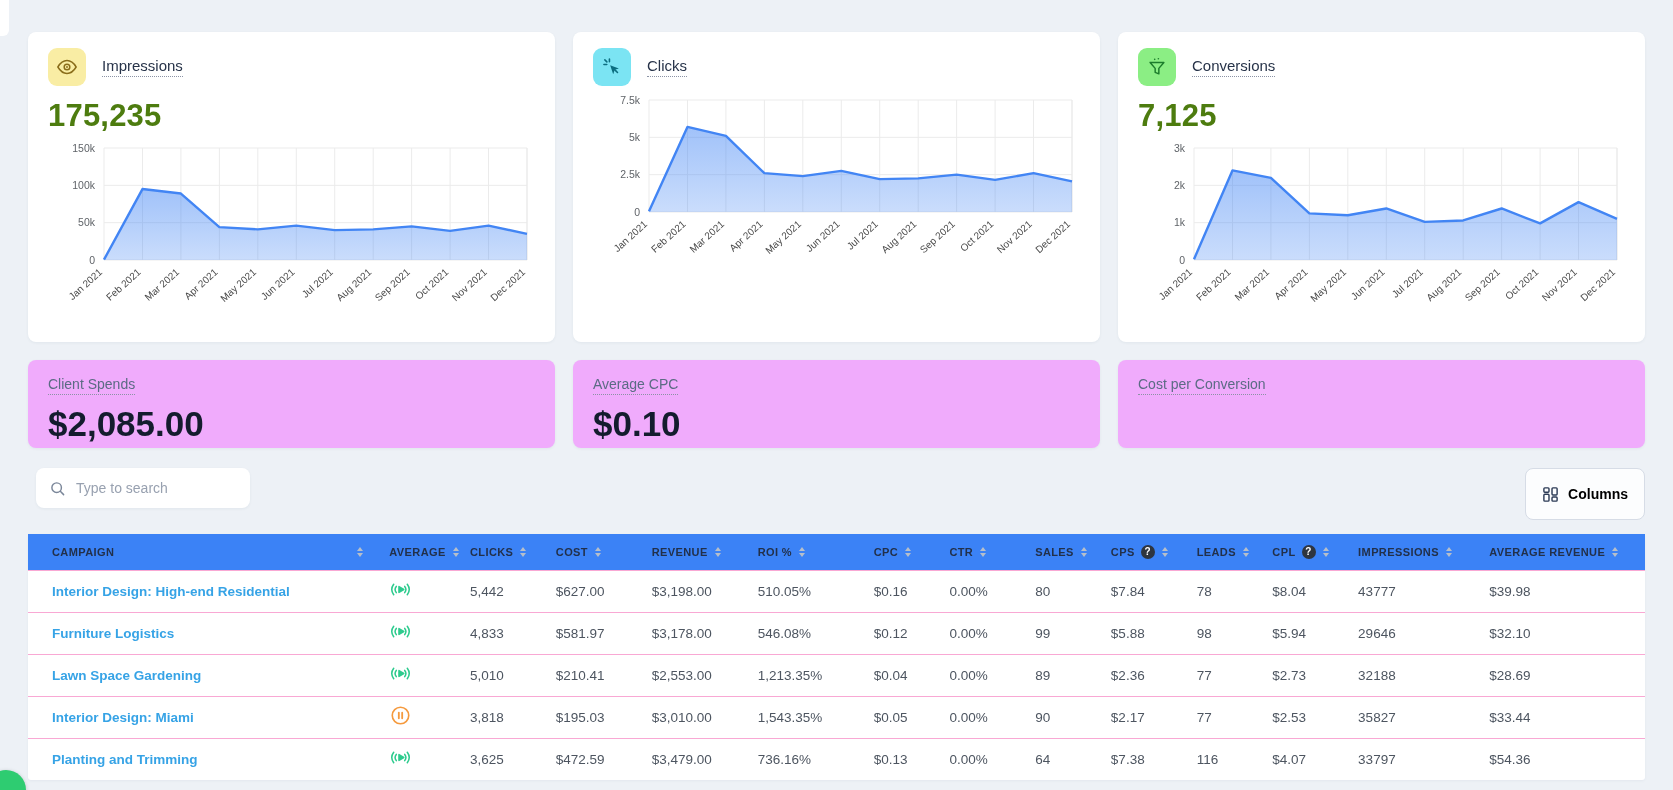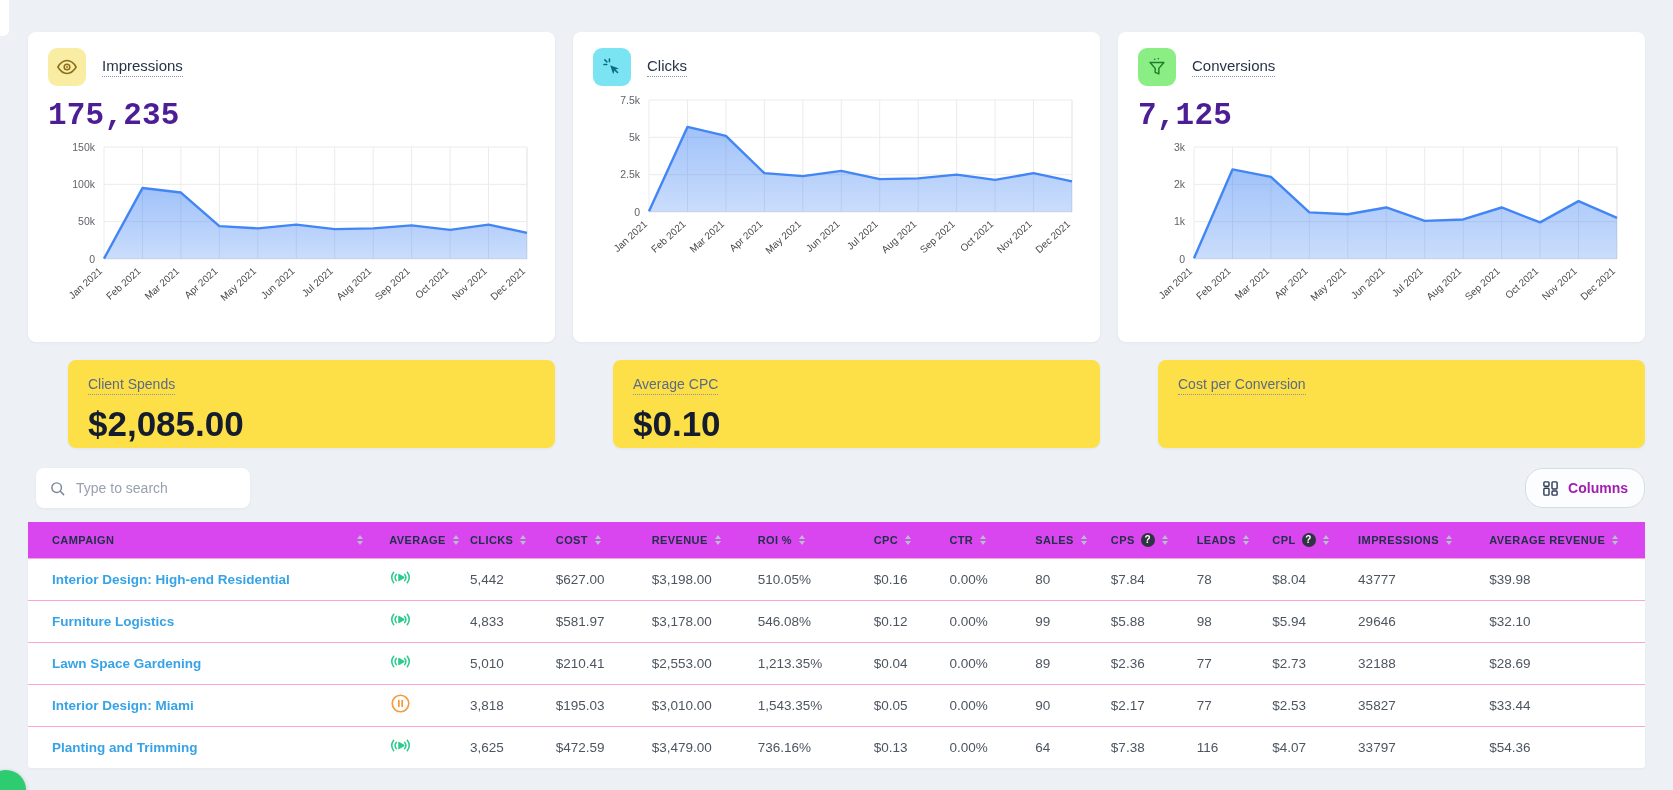--- a/index.html
+++ b/index.html
@@ -13,41 +13,41 @@
   }
   .edge-sliver { position:absolute; top:0; left:0; width:9px; height:36px; background:#fff; border-radius:0 0 6px 0; }
   .wrap { padding: 32px 28px 0 28px; }
 
   
   .kpi-row { display:flex; gap:18px; }
   .kpi-card { flex:1; background:#fff; border-radius:8px; box-shadow:0 1px 3px rgba(40,60,90,.06); padding:16px 20px 10px 20px; height:310px; overflow:hidden; }
   .kpi-head { display:flex; align-items:center; }
   .kpi-icon { width:38px; height:38px; border-radius:9px; display:flex; align-items:center; justify-content:center; flex:0 0 auto; }
   .kpi-label { margin-left:16px; font-size:15px; color:#273349; border-bottom:1px dotted #8b93a5; padding-bottom:2px; cursor:pointer; }
-  .kpi-value { font-size:31px; font-weight:700; color:#4c1d95; margin:12px 0 2px 0; letter-spacing:.2px;font-family:Liberation Mono, monospace; }
+  .kpi-value { font-size:31px; font-weight:700; color:#4d7c0f; margin:12px 0 2px 0; letter-spacing:.2px; }
   .chart { display:block; width:487px; height:186px; margin-top:2px; }
 
   
   .metric-row { display:flex; gap:18px; margin-top:18px; }
-  .metric-card { flex:1; background:#fde047; border-radius:8px; box-shadow:0 1px 3px rgba(40,60,90,.06); padding:15px 20px; height:88px;margin-left:40px; }
+  .metric-card { flex:1; background:#f0abfc; border-radius:8px; box-shadow:0 1px 3px rgba(40,60,90,.06); padding:15px 20px; height:88px; }
   .metric-label { font-size:14px; color:#5b6b84; display:inline-block; border-bottom:1px dotted #8b93a5; padding-bottom:2px; cursor:pointer; }
   .metric-value { font-size:35px; font-weight:700; color:#141c2e; margin-top:9px; }
 
   
   .toolbar { display:flex; justify-content:space-between; align-items:flex-start; margin-top:20px;padding-left:8px; }
   .search-box { display:flex; align-items:center; width:214px; height:40px; background:#fff; border-radius:8px; padding:0 10px 0 13px; box-shadow:0 1px 3px rgba(40,60,90,.06); }
   .search-box svg { flex:0 0 auto; }
   .search-box input { border:none; outline:none; background:transparent; font-size:14px; margin-left:10px; width:100%; color:#333; font-family:"Liberation Sans",sans-serif; }
   .search-box input::placeholder { color:#98a1b0; }
-  .columns-btn { display:flex; align-items:center; gap:9px; height:40px; padding:0 16px; background:#fcfdfe; border:1px solid #d6dce6; border-radius:18px; font-size:14px; font-weight:700; color:#a21caf; cursor:pointer; font-family:"Liberation Sans",sans-serif; }
+  .columns-btn { display:flex; align-items:center; gap:9px; height:52px; padding:0 16px; background:#fcfdfe; border:1px solid #d6dce6; border-radius:8px; font-size:14px; font-weight:700; color:#000000; cursor:pointer; font-family:"Liberation Sans",sans-serif; }
 
   
   .table-card { margin-top:14px; background:#fff; border-radius:3px; box-shadow:0 1px 3px rgba(40,60,90,.05); }
   table { width:100%; border-collapse:collapse; table-layout:fixed; }
-  thead tr { background:#d946ef; }
+  thead tr { background:#3b82f6; }
   th { text-align:left; font-size:11px; font-weight:700; color:#22304a; letter-spacing:.4px; height:36px; padding:0 6px; white-space:nowrap; cursor:pointer; }
   th:first-child, td:first-child { padding-left:24px; }
   .th-inner { display:flex; align-items:center; }
   .th-inner.spread { justify-content:space-between; padding-right:14px; }
   .sort { display:inline-flex; flex-direction:column; gap:2px; margin-left:7px; cursor:pointer; }
   .sort i { display:block; width:0; height:0; border-left:3.5px solid transparent; border-right:3.5px solid transparent; }
   .sort .up { border-bottom:4.5px solid #b7bfca; }
   .sort .dn { border-top:4.5px solid #b7bfca; }
   .help { display:inline-flex; align-items:center; justify-content:center; width:14px; height:14px; border-radius:50%; background:#2e3540; color:#fff; font-size:10px; font-weight:700; margin-left:6px; cursor:pointer; }
   tbody tr { border-top:1px solid #f9a8d4; }

